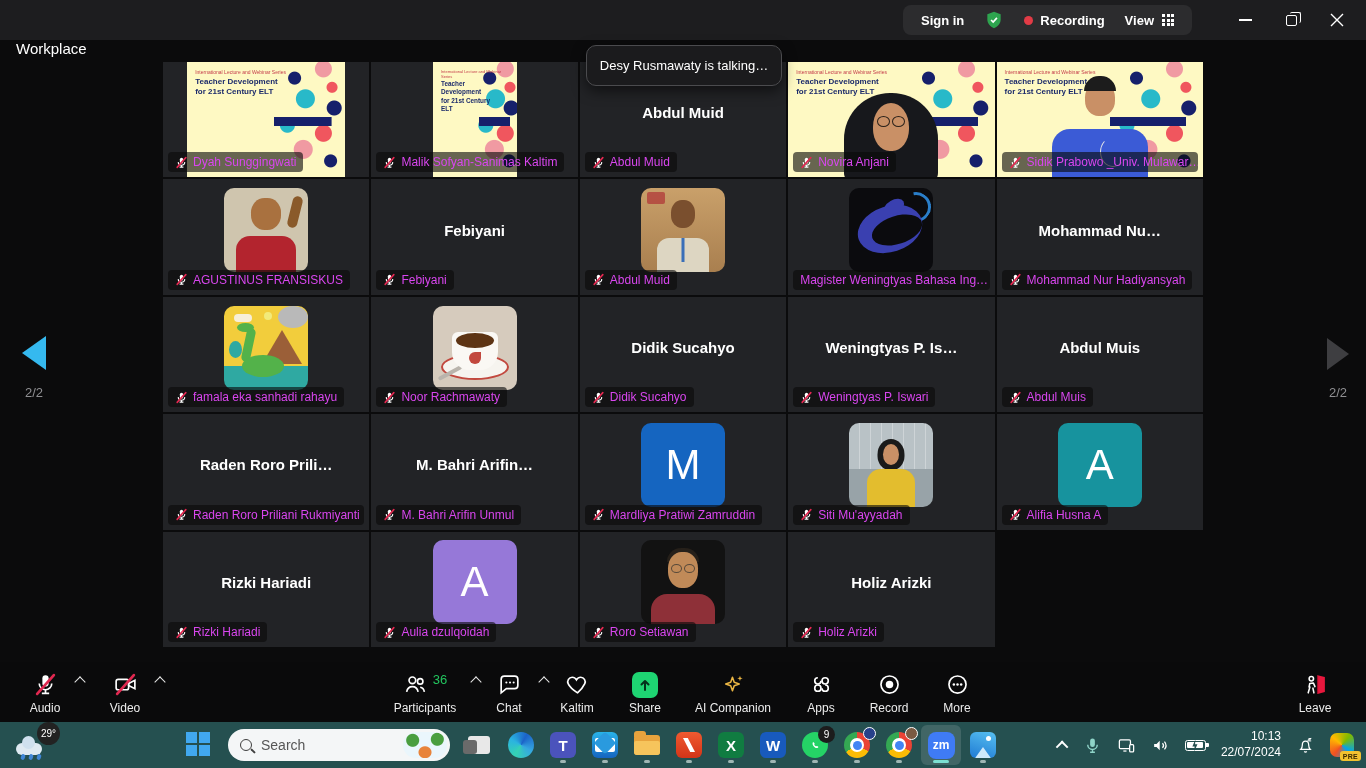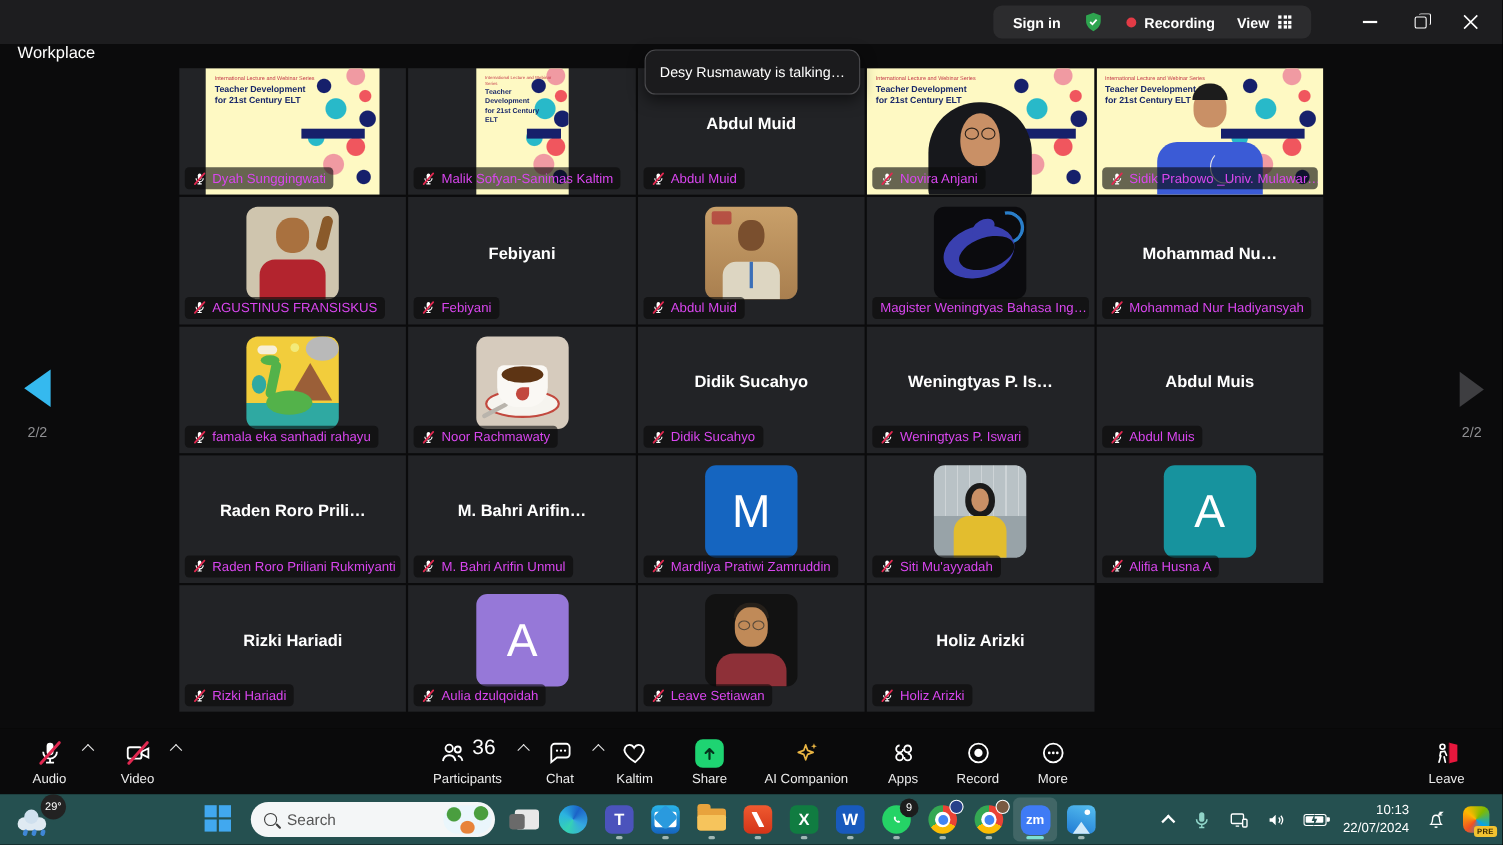--- a/index.html
+++ b/index.html
@@ -133,21 +133,21 @@
 
   
   .toolbar { position:absolute; top:662px; left:0; right:0; height:60px; background:#0a0a0b; display:flex; align-items:center; z-index:50; }
   .tbl-left { display:flex; gap:34px; margin-left:22px; }
   .tbl-center { position:absolute; left:50%; transform:translateX(-50%); display:flex; gap:22px; align-items:center; }
   .tbl-right { margin-left:auto; margin-right:28px; }
   .tb-btn { display:flex; flex-direction:column; align-items:center; color:#ececec; font-size:12px; position:relative; min-width:46px; cursor:default; }
   .tb-iconrow { height:30px; display:flex; align-items:center; justify-content:center; gap:5px; }
   .tb-iconrow svg { width:25px; height:25px; }
   .caret { width:8px; height:8px; border-left:1.7px solid #e8e8e8; border-top:1.7px solid #e8e8e8; transform:rotate(45deg); position:absolute; right:-16px; top:8px; }
-  .pcount { font-size:19px; color:#ffffff; margin-top:-10px; }
+  .pcount { font-size:13px; color:#22c55e; margin-top:-10px; }
   .share-ic { width:26px; height:26px; border-radius:7px; background:#1ed472; display:flex; align-items:center; justify-content:center; }
   .share-ic svg { width:16px; height:16px; }
   .tb-label { margin-top:1px; }
 
   
   .taskbar { position:absolute; top:722px; left:0; right:0; height:46px; background:#255050; display:flex; align-items:center; z-index:70; }
   .weather { margin-left:16px; position:relative; width:36px; height:32px; }
   .wcloud { position:absolute; bottom:6px; left:0; width:26px; height:12px; background:#dfeaf2; border-radius:8px; }
   .wcloud::before { content:""; position:absolute; top:-7px; left:6px; width:13px; height:13px; background:#cfe0ee; border-radius:50%; }
   .wrain { position:absolute; bottom:1px; left:5px; display:flex; gap:4px; }
@@ -596,21 +596,21 @@
           </div>
           <div class="ibody"></div>
         </div>
         <div class="nametag">
           <svg class="mic-muted" viewBox="0 0 24 24">
             <path d="M12 3a3 3 0 0 1 3 3v5a3 3 0 0 1-6 0V6a3 3 0 0 1 3-3z" fill="#fff"></path>
             <path d="M6 11a6 6 0 0 0 12 0" fill="none" stroke="#fff" stroke-width="2"></path>
             <path d="M12 17v3M8.5 20.5h7" stroke="#fff" stroke-width="2"></path>
             <path d="M4 21L20 3" stroke="#e02850" stroke-width="3" stroke-linecap="round"></path>
           </svg>
-          <span>Leave Setiawan</span>
+          <span>Roro Setiawan</span>
         </div>
       </div>
       <div class="tile">
         <div class="center-name">Holiz Arizki</div>
         <div class="nametag">
           <svg class="mic-muted" viewBox="0 0 24 24">
             <path d="M12 3a3 3 0 0 1 3 3v5a3 3 0 0 1-6 0V6a3 3 0 0 1 3-3z" fill="#fff"></path>
             <path d="M6 11a6 6 0 0 0 12 0" fill="none" stroke="#fff" stroke-width="2"></path>
             <path d="M12 17v3M8.5 20.5h7" stroke="#fff" stroke-width="2"></path>
             <path d="M4 21L20 3" stroke="#e02850" stroke-width="3" stroke-linecap="round"></path>

